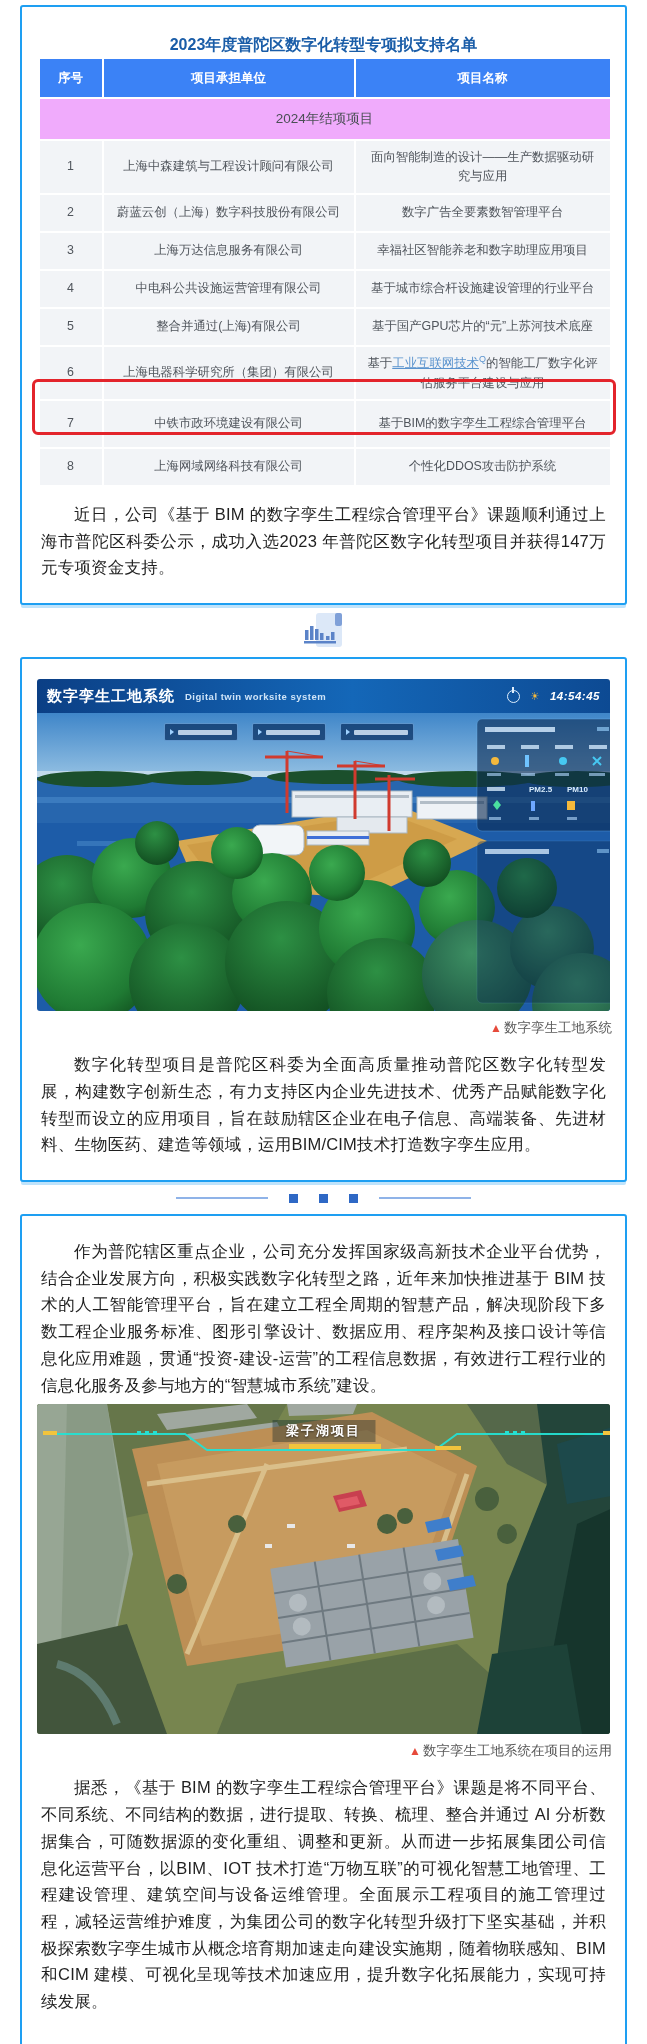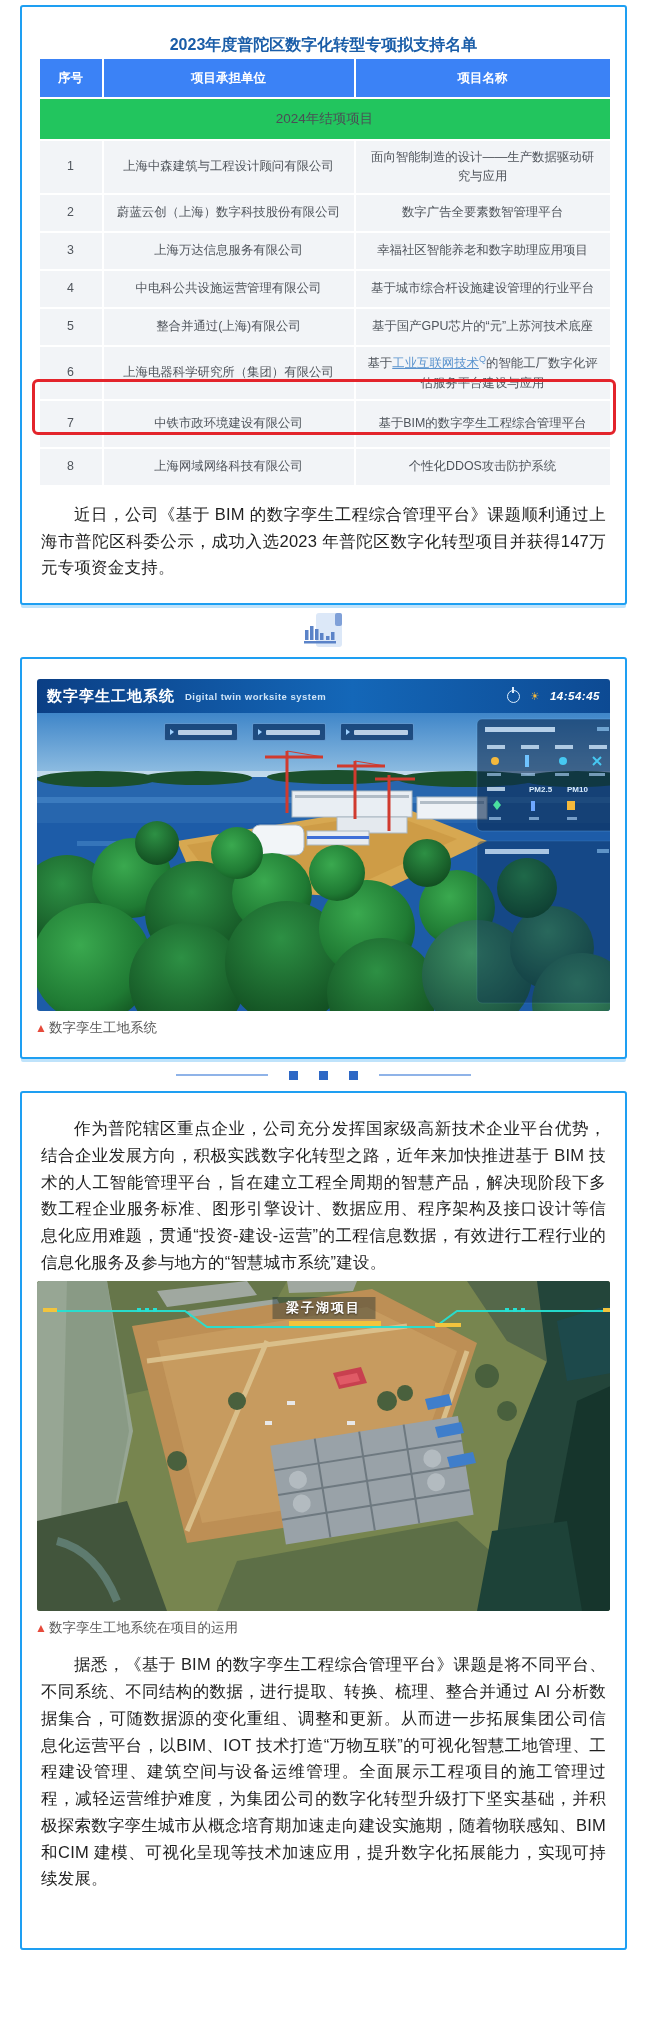--- a/index.html
+++ b/index.html
@@ -9,36 +9,36 @@
         box-shadow:0 4px 0 -1px #bfe3fb;padding:18px 13px;}
   
   .tbl-title{color:#1a5da8;font-weight:bold;font-size:16px;text-align:center;margin-top:8px;line-height:1.5;}
   .tbl-subtitle{color:#c00000;font-weight:bold;font-size:15px;text-align:center;line-height:1.4;margin-bottom:12px;}
   .table-wrap{position:relative;width:572px;margin:0 auto;}
   table.list{border-collapse:separate;border-spacing:2px;width:572px;table-layout:fixed;}
   table.list col.c1{width:62px;} table.list col.c2{width:250px;} table.list col.c3{width:254px;}
   table.list th{background:#3b82f6;color:#fff;font-size:12.5px;font-weight:bold;height:36px;}
   table.list td{background:#f2f4f7;color:#50555c;font-size:12.4px;text-align:center;
                 padding:4px 10px;line-height:1.55;}
-  tr.section td{background:#22c55e;color:#4a4f55;font-size:13.5px;height:32px;}
+  tr.section td{background:#f0abfc;color:#4a4f55;font-size:13.5px;height:32px;}
   tr.rh50 td{height:44px;} tr.rh34 td{height:28px;} tr.rh46 td{height:38px;}
   .cell-link{color:#5a93ce;text-decoration:underline;cursor:pointer;}
   .cell-sup{color:#5a93ce;font-size:9px;vertical-align:super;text-decoration:none;}
   .row7-box{position:absolute;left:-6px;right:-6px;top:322px;height:50px;
             border:3px solid #e3242b;border-radius:6px;pointer-events:none;}
   
   .para{font-size:16.5px;color:#1f1f1f;line-height:1.62;text-align:justify;
         text-indent:2em;margin:14px 6px 4px 6px;letter-spacing:.2px;}
   
   .gap{height:52px;display:flex;align-items:center;justify-content:center;}
   .sq-divider{display:flex;align-items:center;justify-content:center;gap:21px;}
   .sq-divider .line{width:92px;height:2px;background:#8fb3e8;}
   .sq-divider .sq{width:9px;height:9px;background:#2e68c5;display:inline-block;}
   
-  .caption{text-align:left;font-size:13.5px;color:#595959;margin:8px 0 2px 0;}
+  .caption{text-align:right;font-size:13.5px;color:#595959;margin:8px 0 2px 0;}
   .caption .tri{color:#e64a3b;font-size:12px;margin-right:2px;}
   
   .shot{border-radius:3px;overflow:hidden;margin:2px 2px 0 2px;position:relative;}
   .twin-header{height:34px;background:linear-gradient(90deg,#0b3f85,#1467b8 55%,#0d4a93);
                display:flex;align-items:center;padding:0 10px;color:#fff;}
   .twin-title{font-size:15px;font-weight:bold;letter-spacing:1px;}
   .twin-sub{font-size:9.5px;color:#cfe4f8;margin-left:10px;letter-spacing:.5px;font-weight:bold;}
   .twin-right{margin-left:auto;display:flex;align-items:center;gap:10px;}
   .pwr{width:11px;height:11px;border:1.5px solid #dfeefc;border-radius:50%;position:relative;}
   .pwr::after{content:"";position:absolute;left:4px;top:-4px;width:1.5px;height:6px;background:#dfeefc;}
@@ -282,20 +282,21 @@
               <span class="bar"></span>
             </span>
         </div>
       </div>
     </div>
 
     <div class="caption">
       <span class="tri">▲</span><span>数字孪生工地系统</span>
     </div>
 
+    <p class="para">数字化转型项目是普陀区科委为全面高质量推动普陀区数字化转型发展，构建数字创新生态，有力支持区内企业先进技术、优秀产品赋能数字化转型而设立的应用项目，旨在鼓励辖区企业在电子信息、高端装备、先进材料、生物医药、建造等领域，运用BIM/CIM技术打造数字孪生应用。</p>
   </div>
 
   <div class="gap" style="height:32px;">
     <div class="sq-divider">
       <div class="line"></div>
         <span class="sq"></span>
         <span class="sq"></span>
         <span class="sq"></span>
         <div class="line"></div>
     </div>

